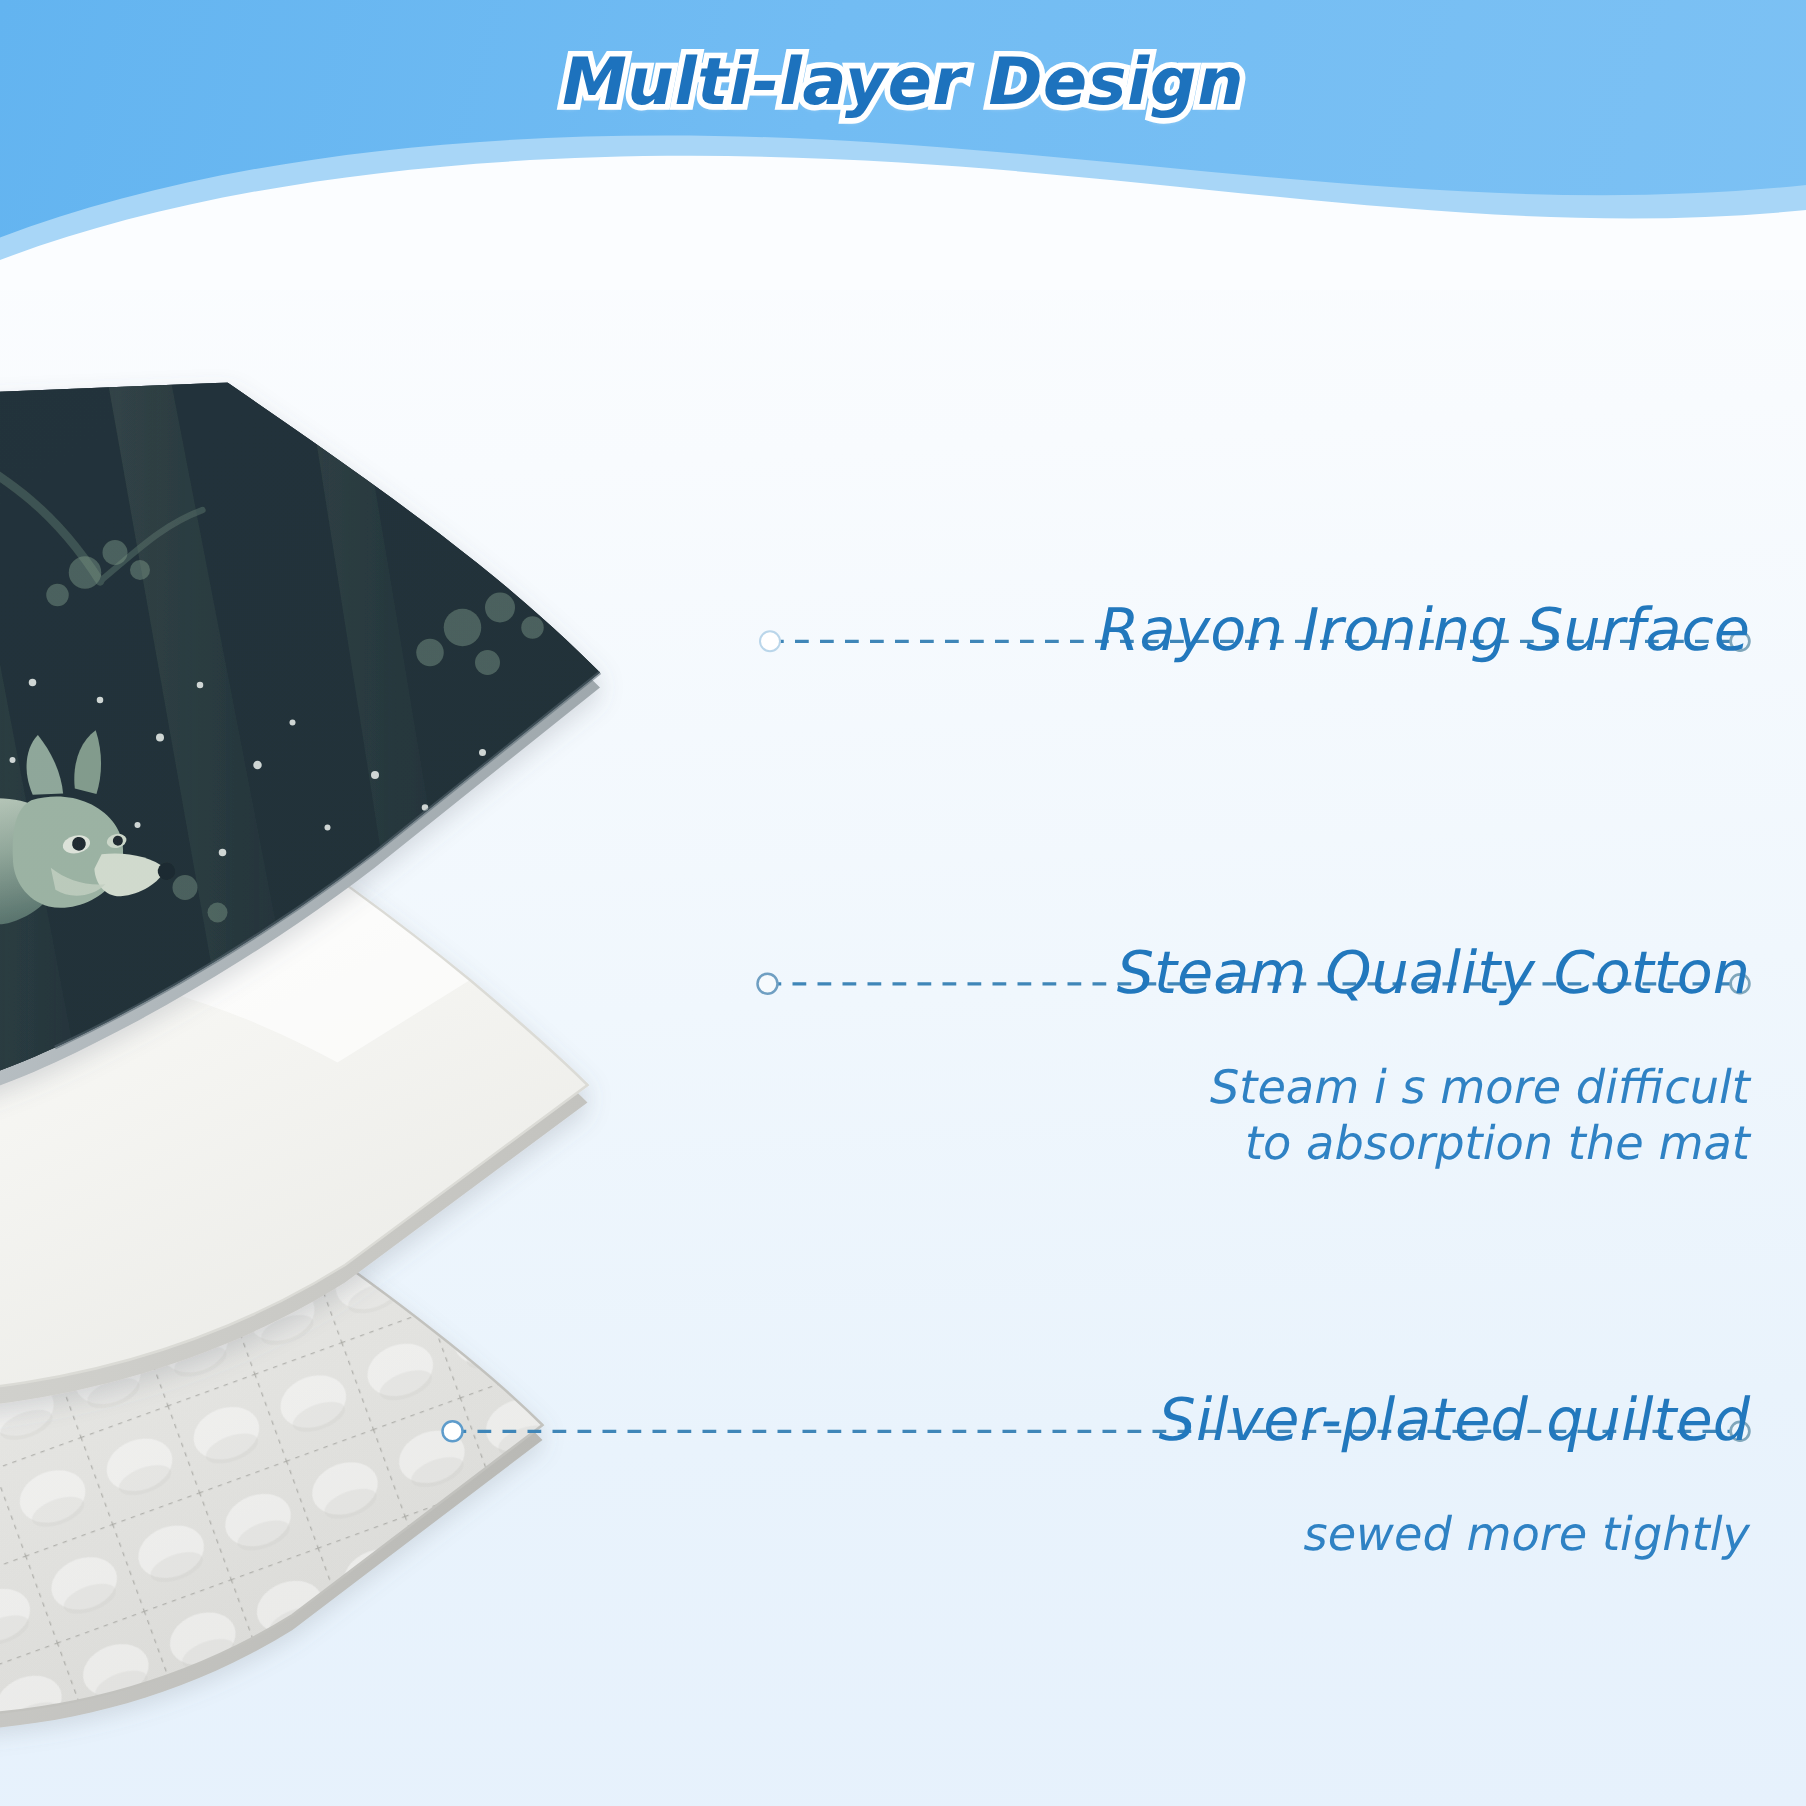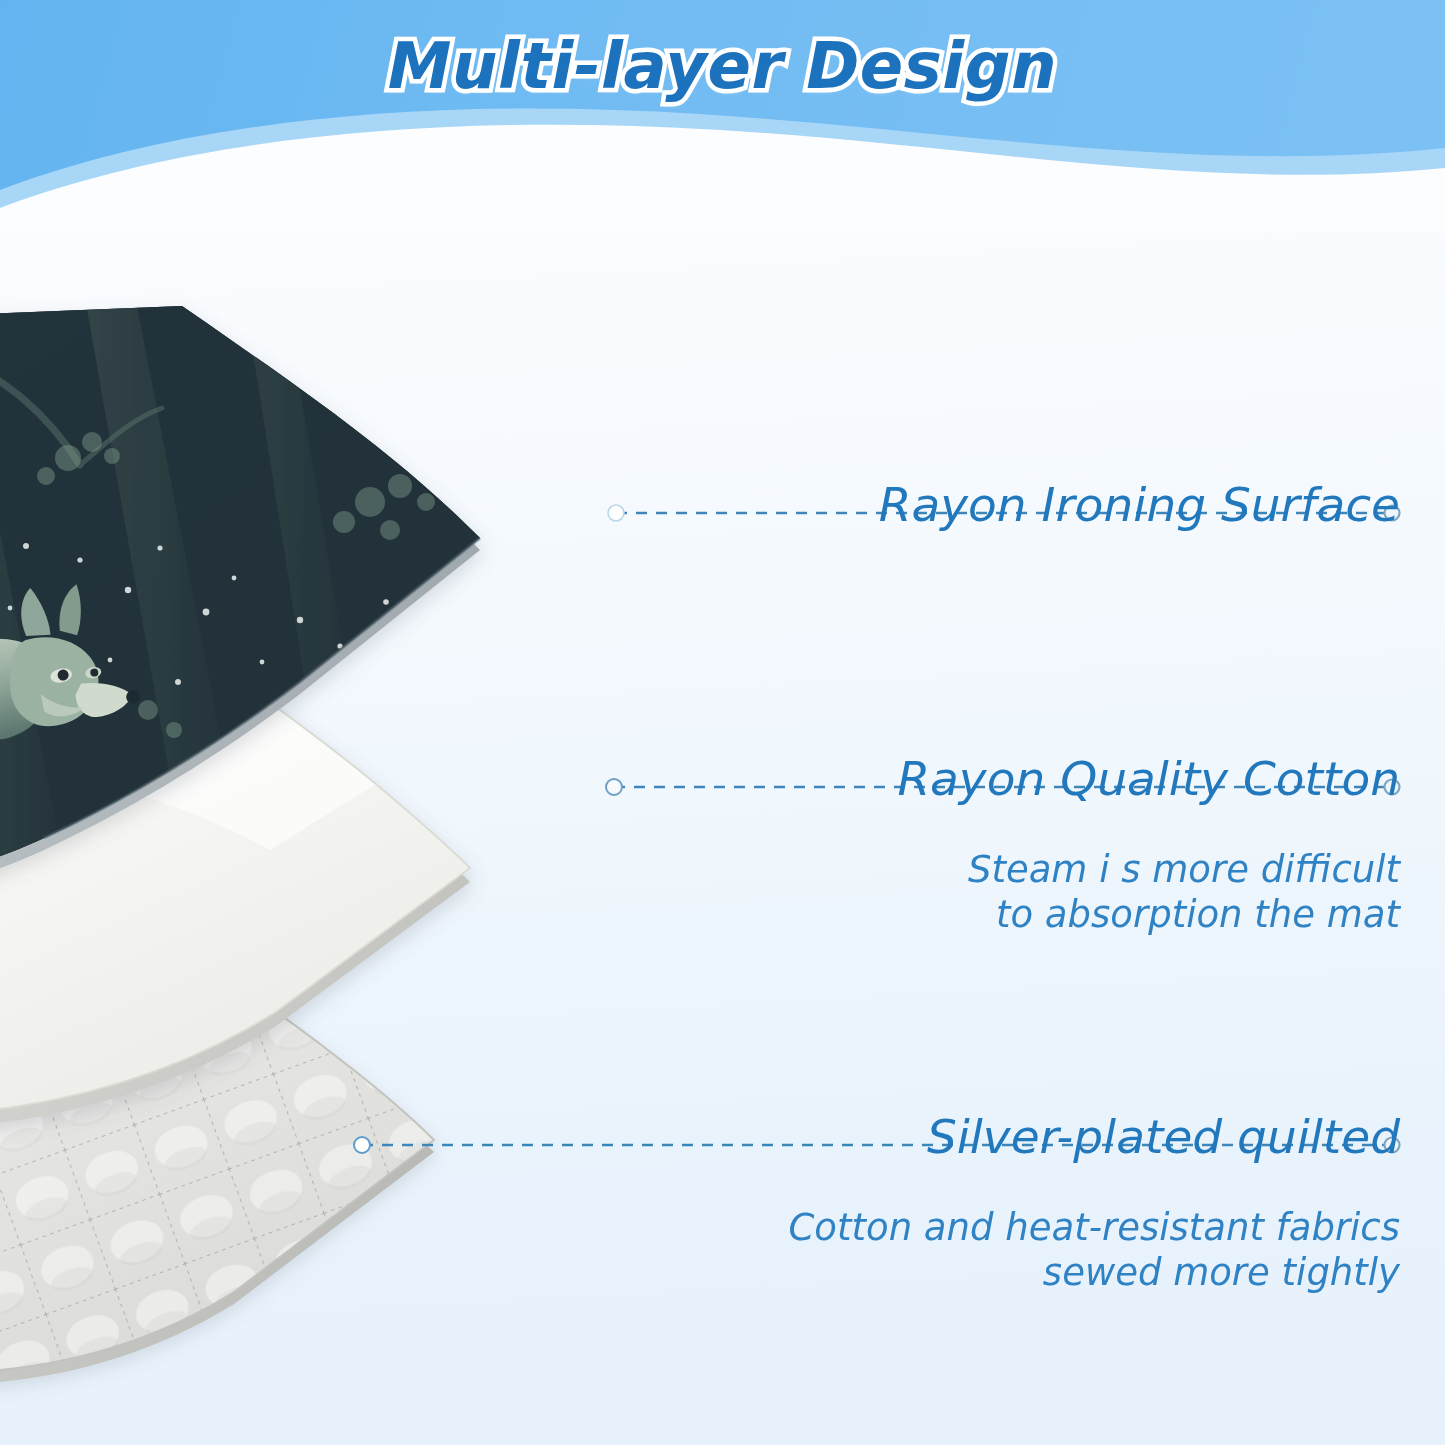--- a/index.html
+++ b/index.html
@@ -24,21 +24,21 @@
   #header svg.waves{position:absolute;left:0;bottom:0;width:1445px;height:150px;display:block;}
 
   #title-wrap{
     position:absolute;left:0;top:8px;width:1445px;height:115px;
     display:flex;align-items:center;justify-content:center;
     pointer-events:none;
   }
   #title{
     position:relative;
     font-family:"DejaVu Sans", sans-serif;
-    font-size:64px;font-weight:700;font-style:italic;
+    font-size:52px;font-weight:700;font-style:italic;
     letter-spacing:0.5px;
     color:#1d72bd;
     -webkit-text-stroke:9px #ffffff;
     paint-order:stroke fill;
     text-shadow:0 3px 4px rgba(255,255,255,.55);
     white-space:nowrap;
   }
 
   
   #stack{position:absolute;left:-170px;top:290px;width:960px;height:1070px;}
@@ -367,26 +367,25 @@
     <circle cx="362" cy="1145" r="8" fill="#ffffff" stroke="#5e9ccb" stroke-width="2"></circle>
     <circle cx="1392" cy="1145" r="7.5" fill="#eef6fd" stroke="#7fa6bb" stroke-width="2.2"></circle>
   </svg>
 
   <div class="callout" style="left:700px;top:432px;width:700px;">
     <div class="heading">Rayon Ironing Surface</div>
     <div style="height:44px"></div>
   </div>
 
   <div class="callout" style="left:700px;top:706px;width:700px;">
-    <div class="heading">Rayon Quality Cotton</div>
+    <div class="heading">Steam Quality Cotton</div>
     <div style="height:44px"></div>
     <div class="sub">Steam i s more difficult</div>
     <div class="sub">to absorption the mat</div>
   </div>
 
   <div class="callout" style="left:686px;top:1064px;width:714px;">
     <div class="heading">Silver-plated quilted</div>
     <div style="height:44px"></div>
-    <div class="sub">Cotton and heat-resistant fabrics</div>
     <div class="sub">sewed more tightly</div>
   </div>
 
 </div>
 
 </body></html>

